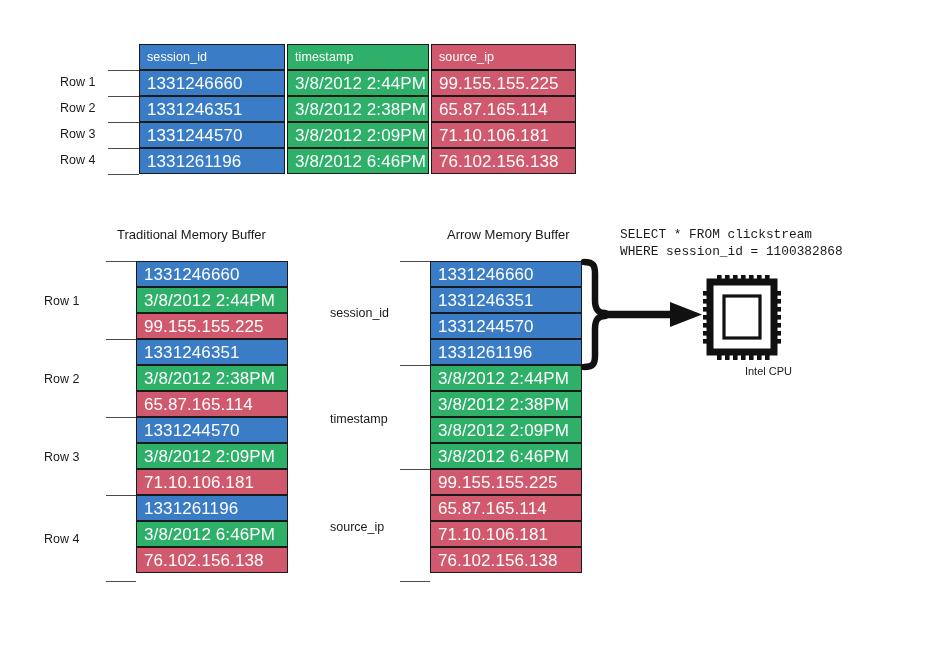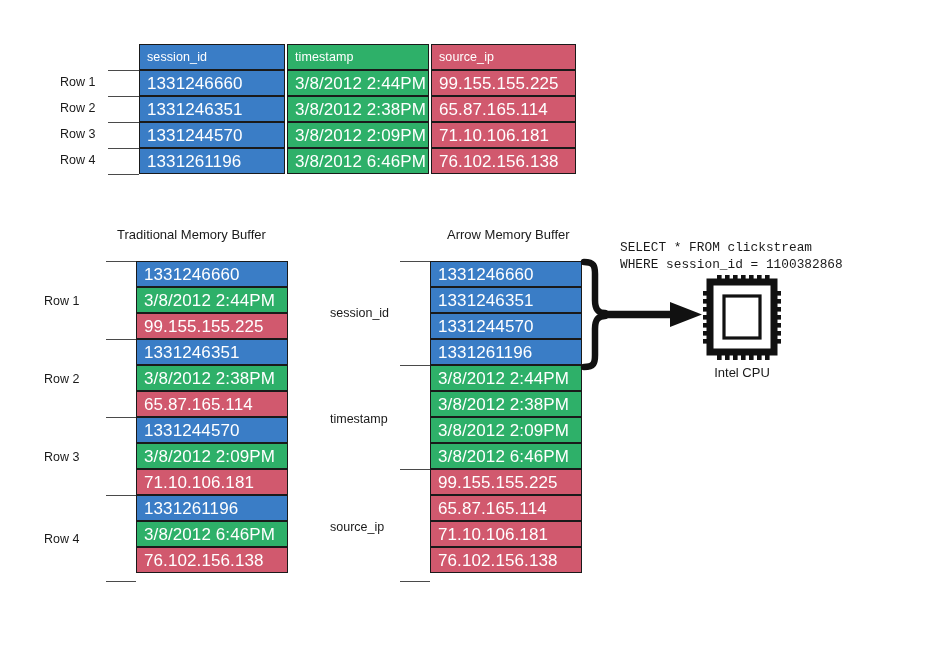--- a/index.html
+++ b/index.html
@@ -60,28 +60,27 @@
     white-space: nowrap;
     line-height: 1;
   }
   .mono {
     position: absolute;
     font-family: "Liberation Mono", "DejaVu Sans Mono", monospace;
     font-size: 12.8px;
     line-height: 17px;
     color: #1a1a1a;
     white-space: pre;
-    margin-top: 13px;
   }
   .cpu-label {
     position: absolute;
-    font-size: 13px;
-    color: #1a1a1a;
-    white-space: nowrap;
-    text-align: center;
+    font-size: 11px;
+    color: #1a1a1a;
+    white-space: nowrap;
+    text-align: right;
   }
 
   svg { display: block; }
   .overlay {
     position: absolute;
     left: 0; top: 0;
     width: 948px; height: 651px;
     pointer-events: none;
   }
 </style>

